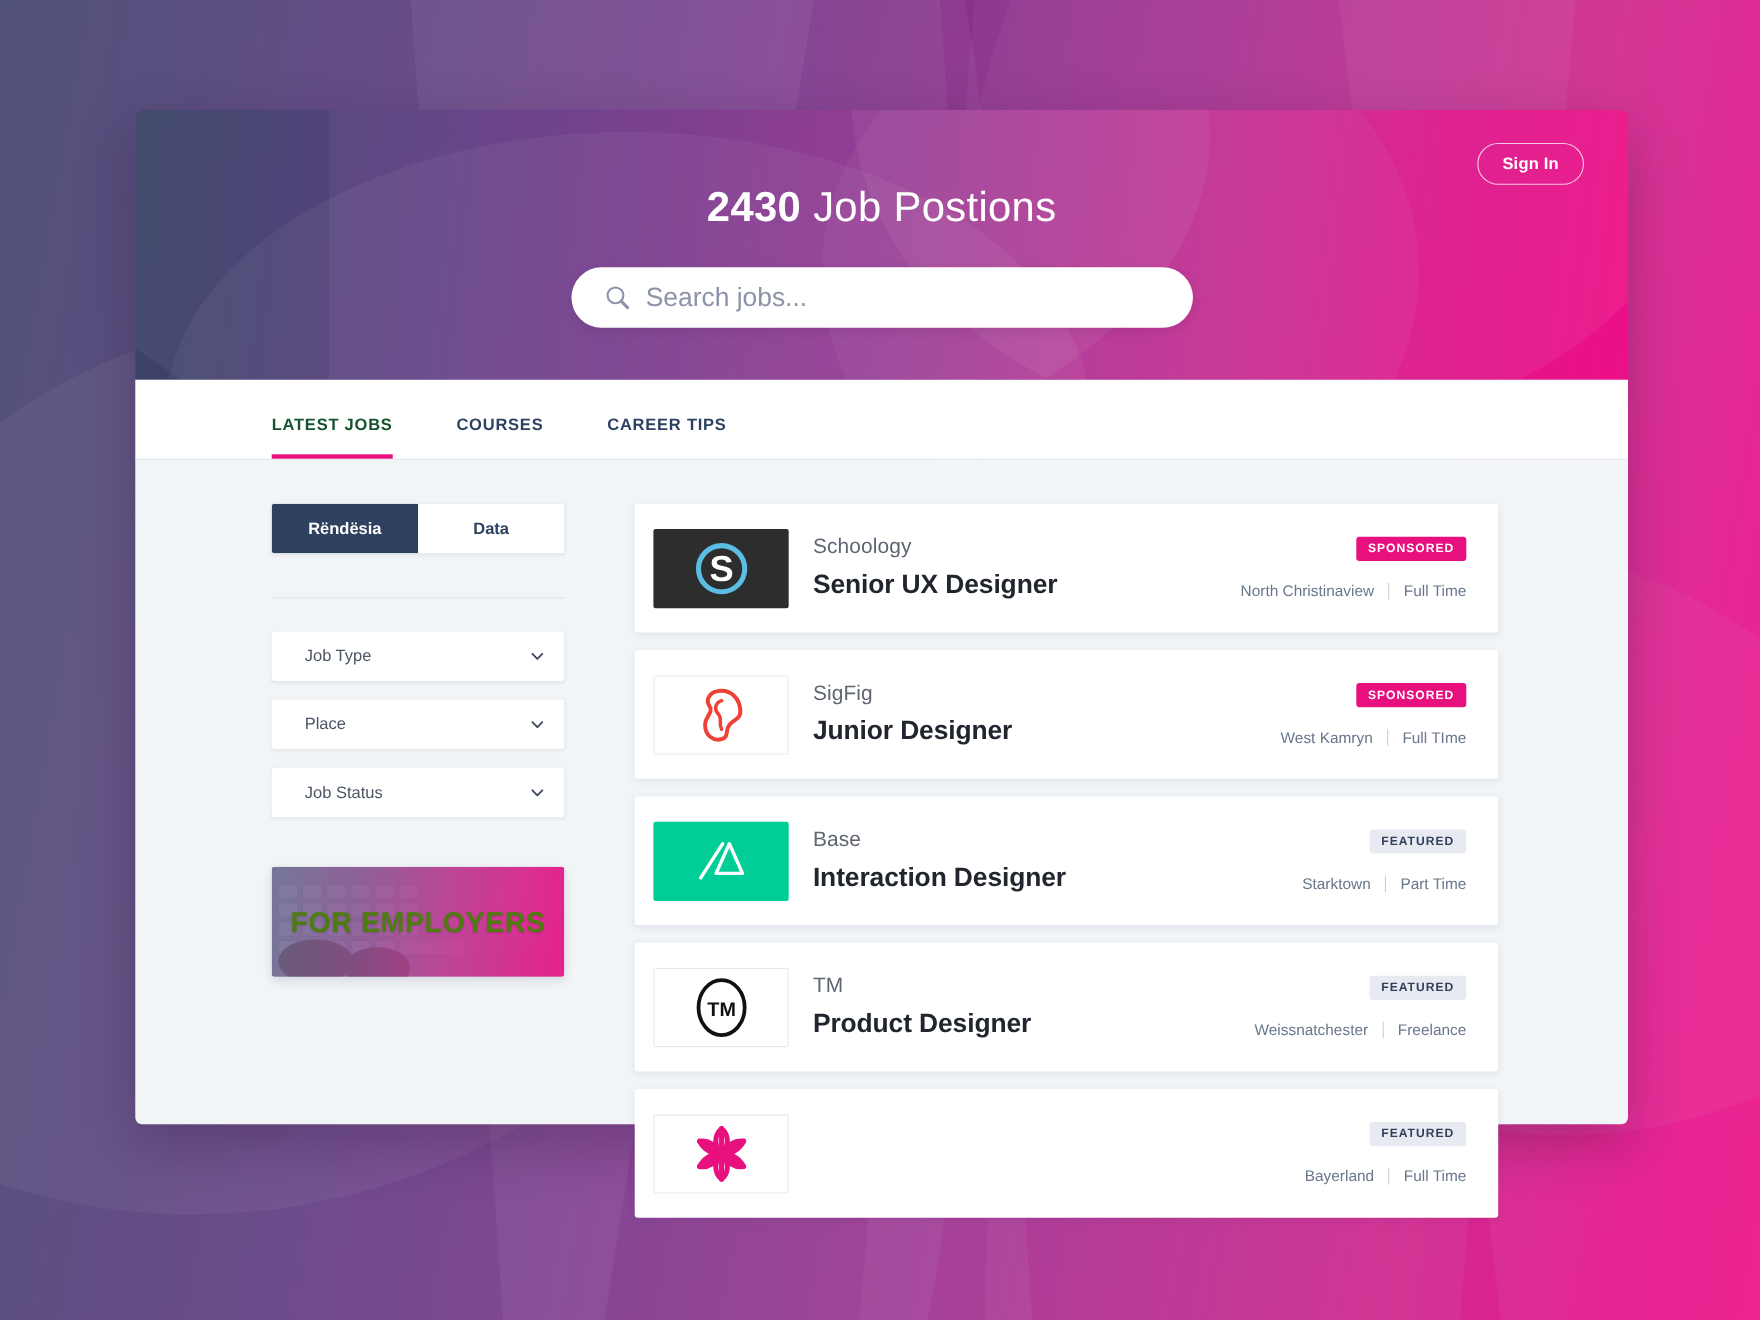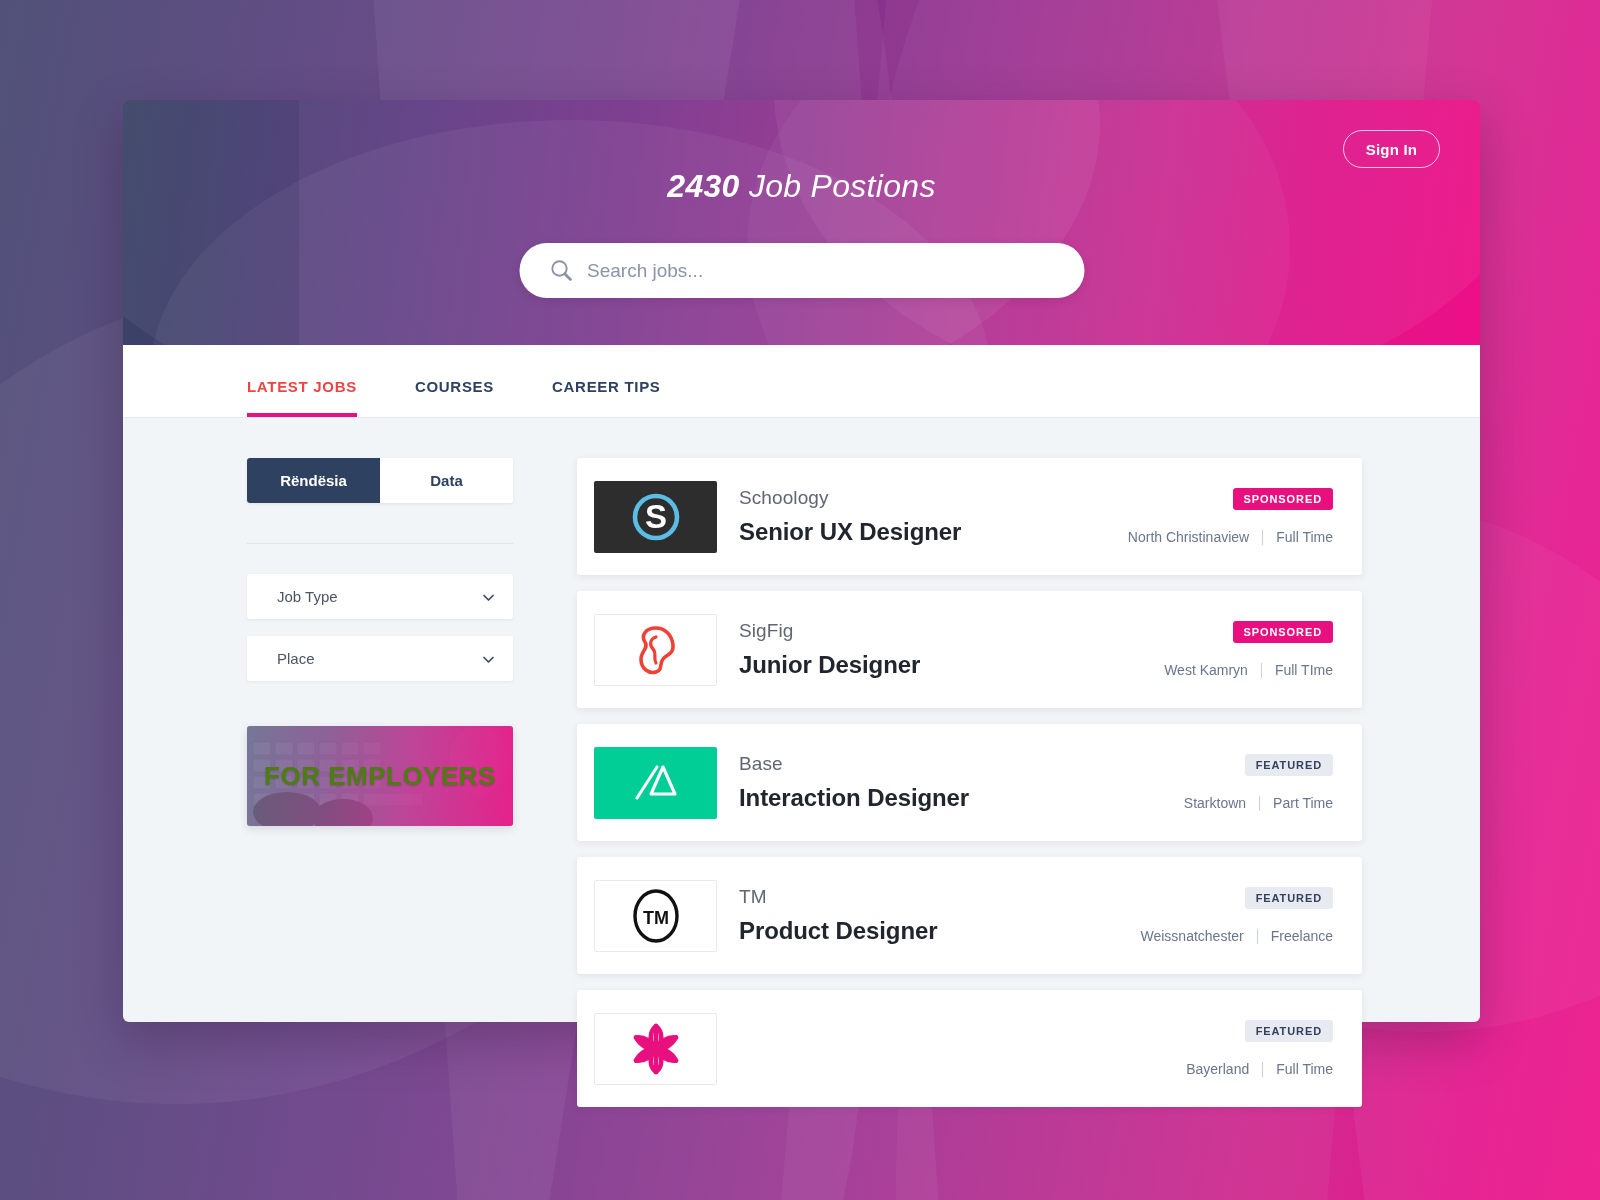--- a/index.html
+++ b/index.html
@@ -74,52 +74,52 @@
     border:1px solid rgba(255,255,255,0.75);
     background:transparent; color:#fff;
     font-size:15px; font-weight:bold; letter-spacing:0.2px;
     display:flex; align-items:center; justify-content:center;
     cursor:pointer;
   }
 
   .hero-title {
     position:absolute; left:0; right:0; top:68px;
     text-align:center; color:#fff;
-    font-size:32px; font-weight:300; letter-spacing:0.3px;font-style:italic;
+    font-size:38px; font-weight:300; letter-spacing:0.3px;
   }
   .hero-title .count { font-weight:bold; }
 
   .search-wrap {
     position:absolute; left:50%; top:143px; transform:translateX(-50%);
     width:565px; height:55px;
     background:#fff; border-radius:28px;
     display:flex; align-items:center;
     box-shadow:0 3px 10px rgba(60,10,60,0.12);
   }
   .search-icon { margin-left:29px; width:26px; height:26px; display:flex; align-items:center; justify-content:center; }
   .search-input {
     flex:1; border:none; outline:none; background:transparent;
     font-family:"Liberation Sans", sans-serif;
-    font-size:19px; color:#ef4444; margin-left:13px; padding-right:24px;
+    font-size:24px; color:#ef4444; margin-left:13px; padding-right:24px;
   }
   .search-input::placeholder { color:#8c93a8; }
 
   
   .tabbar {
     height:73px; background:#fff;
     display:flex; align-items:flex-end;
     padding-left:124px;
     border-bottom:1px solid #e4e7ec;
   }
   .tab {
     font-size:15px; font-weight:bold; letter-spacing:0.7px;
     color:#2e4161; padding:0 0 22px 0; margin-right:58px;
     position:relative; cursor:pointer;
   }
-  .tab.active { color:#ef4444; }
+  .tab.active { color:#14532d; }
   .tab.active::after {
     content:""; position:absolute; left:0; bottom:0;
     width:100%; height:4px; background:#e8117f;
   }
 
   
   .content {
     display:flex; background:#f2f5f7;
     height:604px; padding:40px 0 0 124px;
     border-radius:0 0 6px 6px;
@@ -290,20 +290,28 @@
 
       <div class="select-box">
         <span class="select-label">Place</span>
         <span class="chev">
           <svg width="13" height="13" viewBox="0 0 13 13">
               <polyline points="2,4.5 6.5,9 11,4.5" fill="none" stroke="#3c4a60" stroke-width="1.7" stroke-linecap="round" stroke-linejoin="round"></polyline>
             </svg>
         </span>
       </div>
 
+      <div class="select-box">
+        <span class="select-label">Job Status</span>
+        <span class="chev">
+          <svg width="13" height="13" viewBox="0 0 13 13">
+              <polyline points="2,4.5 6.5,9 11,4.5" fill="none" stroke="#3c4a60" stroke-width="1.7" stroke-linecap="round" stroke-linejoin="round"></polyline>
+            </svg>
+        </span>
+      </div>
 
       <div class="employers-card">
         <div class="emp-photo">
           <svg width="266" height="100" viewBox="0 0 266 100" preserveAspectRatio="none">
             <rect x="0" y="0" width="266" height="100" fill="#c3c3cc"></rect>
             <g fill="#d6d6de" stroke="#b6b6c0" stroke-width="0.7">
               <rect x="6" y="16" width="18" height="13" rx="2"></rect>
                 <rect x="28" y="16" width="18" height="13" rx="2"></rect>
               <rect x="50" y="16" width="18" height="13" rx="2"></rect>
                 <rect x="72" y="16" width="18" height="13" rx="2"></rect>

